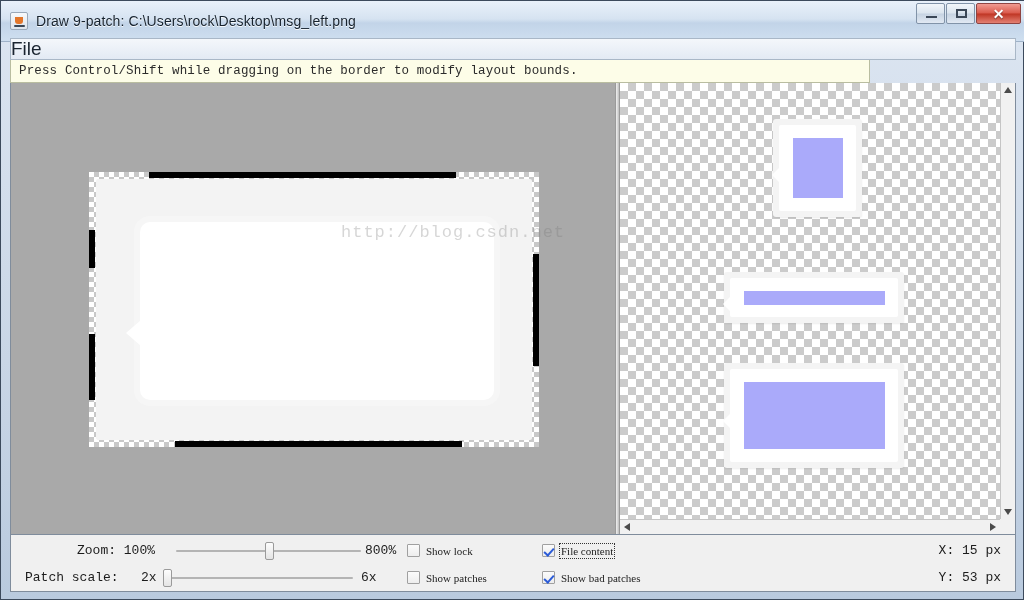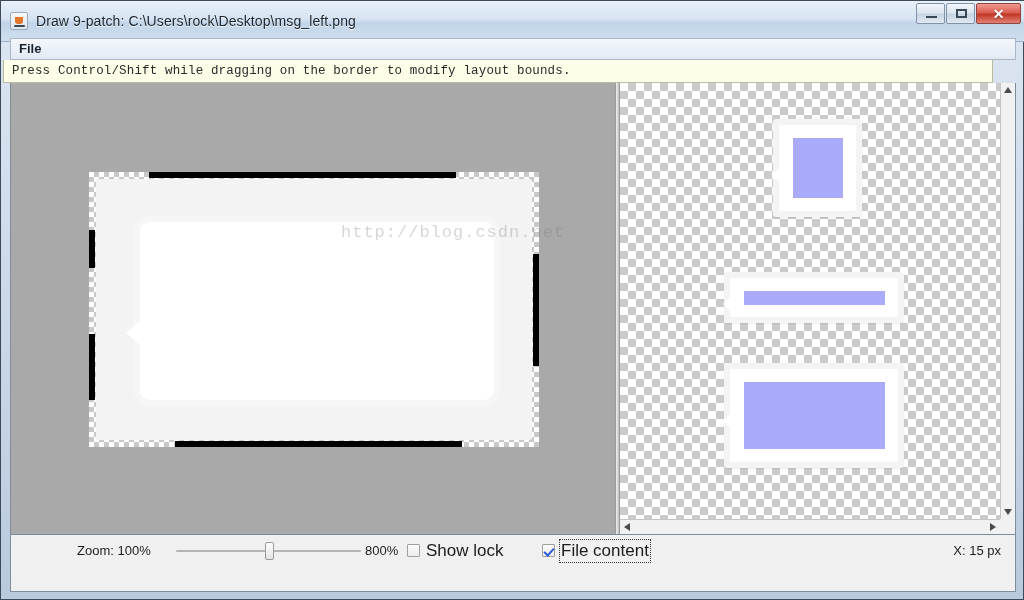--- a/index.html
+++ b/index.html
@@ -60,25 +60,25 @@
     text-shadow: 0 1px 1px rgba(0,0,0,.45);
   }
   
   .menubar {
     position: absolute; left: 9px; top: 37px; width: 1006px; height: 22px;
     background: linear-gradient(180deg,#f4f7fb 0%, #e3eaf4 100%);
     border: 1px solid #a9b7c7;
     display: flex; align-items: center;
   }
   .menu-item {
-    font-size: 13px; color: #1a2430; padding: 2px 8px 3px 8px; font-weight: bold;
+    font-size: 19px; color: #1a2430; padding: 2px 8px 3px 0;
   }
   
   .infobar {
-    position: absolute; left: 2px; top: 59px; width: 990px; height: 23px;
+    position: absolute; left: 9px; top: 59px; width: 860px; height: 23px;
     background: #fdfde8;
     border: 1px solid #b9bda0; border-top: none;
     display: flex; align-items: center;
   }
   .infobar span {
     font-family: "Liberation Mono", "DejaVu Sans Mono", monospace;
     font-size: 12.5px; color: #2b2b2b; padding-left: 8px; letter-spacing: .15px;
   }
   
   .main {
@@ -195,21 +195,21 @@
   
   .controls {
     position: absolute; left: 9px; top: 534px; width: 1006px; height: 57px;
     background: #f0f0f0;
     border: 1px solid #7f8c9c; border-top: none;
   }
   .ctl-row { position: absolute; left: 0; width: 100%; height: 27px; display: flex; align-items: center; }
   .row1 { top: 2px; }
   .row2 { top: 29px; }
   .mono {
-    font-family: Liberation Sans, sans-serif;
+    font-family: Liberation Mono, monospace;
     font-size: 13px; color: #1c1c1c; white-space: nowrap;
   }
   .lbl-zoom   { position: absolute; left: 66px; }
   .lbl-pscale { position: absolute; left: 14px; }
   .slider { position: absolute; height: 20px; }
   .slider .track {
     position: absolute; left: 0; right: 0; top: 9px; height: 2px;
     background: #b4b4b4; border-radius: 1px;
   }
   .slider .thumb {
@@ -226,21 +226,21 @@
     width: 13px; height: 13px; flex: none;
     background: linear-gradient(180deg,#fbfbfb,#ededed);
     border: 1px solid #a0a0a0; border-radius: 1px; position: relative;
   }
   .cb.checked::after {
     content: ""; position: absolute; left: 3px; top: 1px;
     width: 4px; height: 8px;
     border: solid #2b5bd7; border-width: 0 2px 2px 0;
     transform: rotate(42deg);
   }
-  .cb-label { font-family: Liberation Sans, sans-serif; font-size: 17px; color: #1c1c1c; white-space: nowrap; }
+  .cb-label { font-family: Liberation Serif, serif; font-size: 11px; color: #1c1c1c; white-space: nowrap; }
   .cb-label.focused { outline: 1px dotted #333; outline-offset: 1px; }
   .cb-lock    { left: 396px; }
   .cb-patches { left: 396px; }
   .cb-content { left: 531px; }
   .cb-bad     { left: 531px; }
   .coord { position: absolute; right: 14px; }
 </style>
 </head>
 <body>
 
@@ -346,15 +346,36 @@
       </div>
 
       <div class="cb-wrap cb-content">
         <span class="cb checked" id="cb-2"></span>
         <span class="cb-label focused">File content</span>
       </div>
 
       <span class="mono coord">X: 15 px</span>
     </div>
 
+    <div class="ctl-row row2">
+      <span class="mono lbl-pscale">Patch scale:</span>
+      <span class="mono" style="position:absolute;left:130px;">2x</span>
+      <div class="slider slider-pscale">
+        <div class="track"></div>
+        <div class="thumb" id="pscale-thumb" style="left: calc(2% - 4px);"></div>
+      </div>
+      <span class="mono max-pscale">6x</span>
+
+      <div class="cb-wrap cb-patches">
+        <span class="cb" id="cb-1"></span>
+        <span class="cb-label">Show patches</span>
+      </div>
+
+      <div class="cb-wrap cb-bad">
+        <span class="cb checked" id="cb-3"></span>
+        <span class="cb-label">Show bad patches</span>
+      </div>
+
+      <span class="mono coord">Y: 53 px</span>
+    </div>
 
   </div>
 </div>
 
 </body></html>

